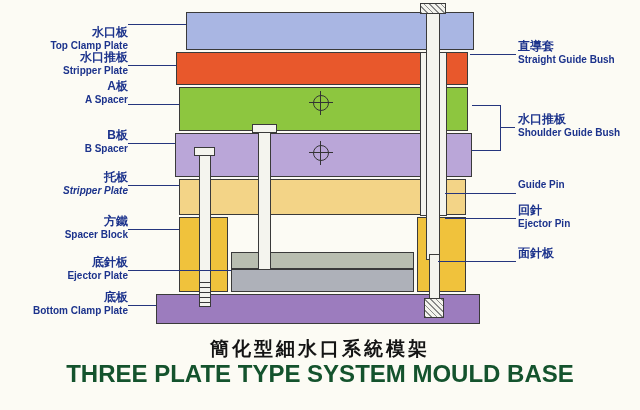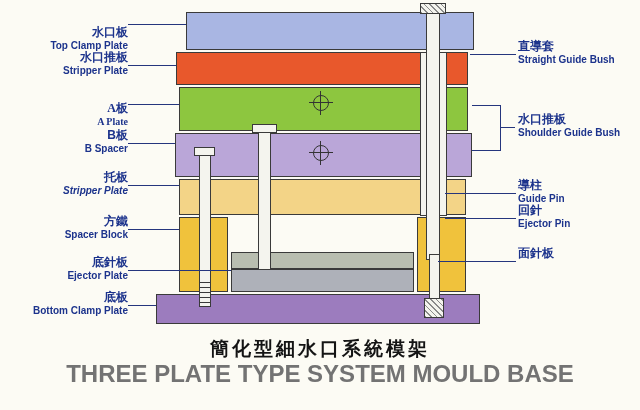--- a/index.html
+++ b/index.html
@@ -27,21 +27,21 @@
   .crosshair .v { position:absolute; top:-4px; bottom:-4px; left:7px; width:1px; background:#333; }
   .label { position:absolute; color:var(--label_text); font-weight:bold; z-index:6; line-height:1.15; }
   .label .zh { font-size:12px; }
   .label .en { font-size:10px; }
   .label.left  { width:122px; left:6px;  text-align:right; }
   .label.right { width:122px; left:518px; text-align:left; }
   .italic { font-style:italic; }
   .title-zh { position:absolute; top:336px; left:0; width:100%; text-align:center;
     font-size:19px; font-weight:bold; color:#141414; letter-spacing:3px; z-index:6; }
   .title-en { position:absolute; top:360px; left:0; width:100%; text-align:center;
-    font-size:24px; font-weight:bold; color:#737373; z-index:6; }
+    font-size:24px; font-weight:bold; color:#14532d; z-index:6; }
 </style>
 </head>
 <body>
 
 <div class="stage">
 
   <div class="plate" style="left:186px;top:12px;width:288px;height:38px;background:var(--top_clamp);"></div>
   <div class="plate" style="left:176px;top:52px;width:292px;height:33px;background:var(--stripper);"></div>
   <div class="plate" style="left:179px;top:87px;width:289px;height:44px;background:var(--a_plate);"></div>
   <div class="plate" style="left:175px;top:133px;width:297px;height:44px;background:var(--b_plate);"></div>
@@ -102,23 +102,23 @@
   <div class="line" style="left:438px;top:261px;width:78px;"></div>
 
   <div class="label left" style="top:26px;">
     <div class="zh">水口板</div>
     <div class="en">Top Clamp Plate</div>
   </div>
   <div class="label left" style="top:51px;">
     <div class="zh">水口推板</div>
     <div class="en">Stripper Plate</div>
   </div>
-  <div class="label left" style="top:102px;font-family:Liberation Serif, serif;">
+  <div class="label left" style="top:80px;">
     <div class="zh">A板</div>
-    <div class="en">A Plate</div>
+    <div class="en">A Spacer</div>
   </div>
   <div class="label left" style="top:129px;">
     <div class="zh">B板</div>
     <div class="en">B Spacer</div>
   </div>
   <div class="label left" style="top:171px;">
     <div class="zh">托板</div>
     <div class="en italic">Stripper Plate</div>
   </div>
   <div class="label left" style="top:215px;">
@@ -136,21 +136,20 @@
 
   <div class="label right" style="top:40px;">
     <div class="zh">直導套</div>
     <div class="en">Straight Guide Bush</div>
   </div>
   <div class="label right" style="top:113px;">
     <div class="zh">水口推板</div>
     <div class="en">Shoulder Guide Bush</div>
   </div>
   <div class="label right" style="top:179px;">
-    <div class="zh">導柱</div>
     <div class="en">Guide Pin</div>
   </div>
   <div class="label right" style="top:204px;">
     <div class="zh">回針</div>
     <div class="en">Ejector Pin</div>
   </div>
   <div class="label right" style="top:247px;">
     <div class="zh">面針板</div>
   </div>
 

